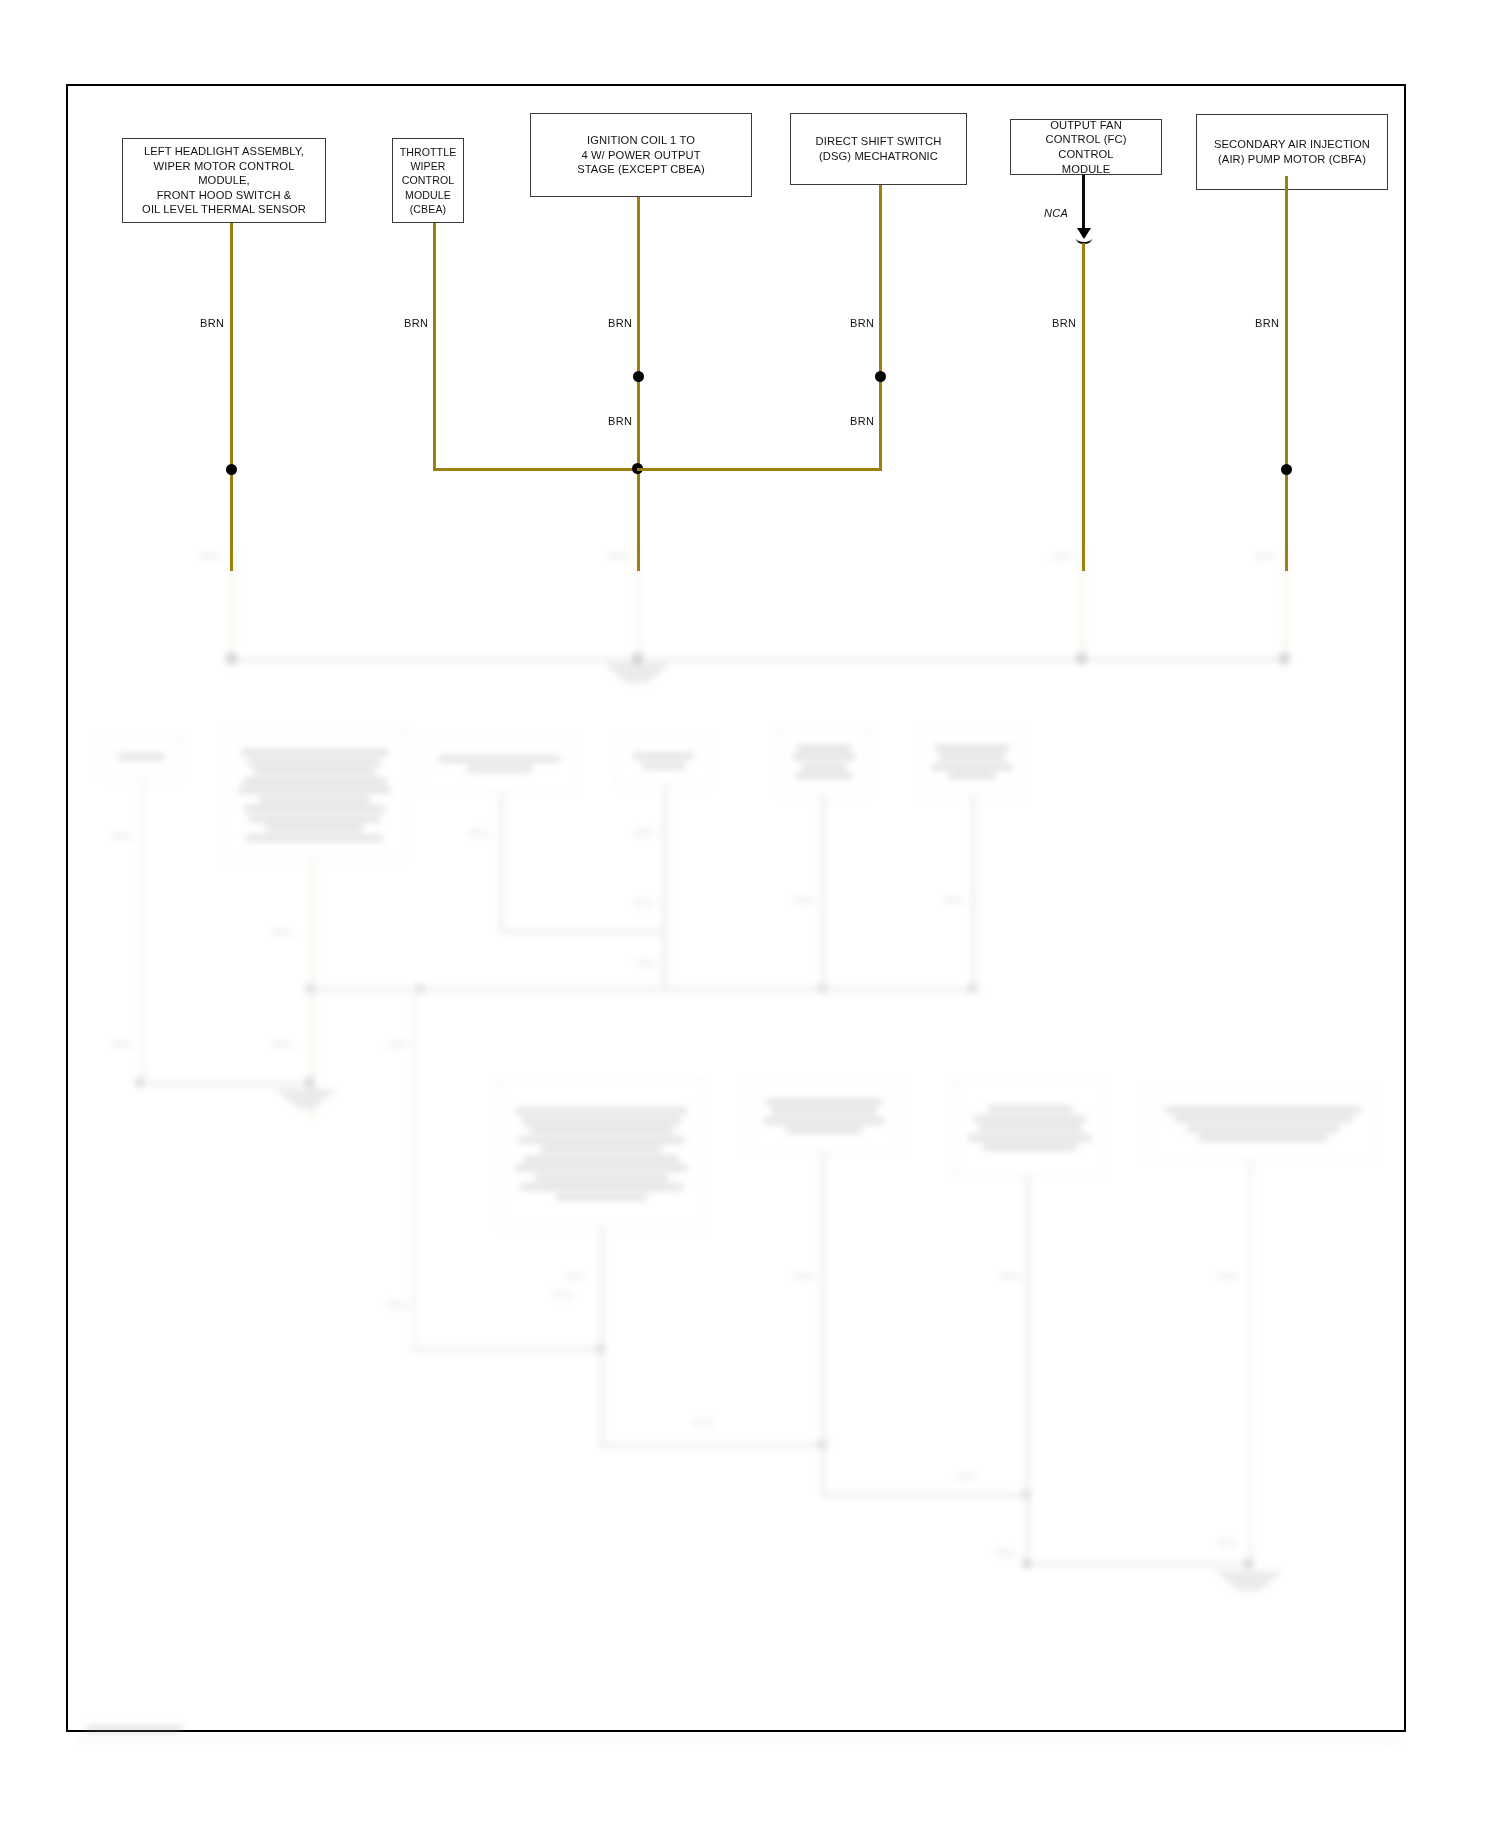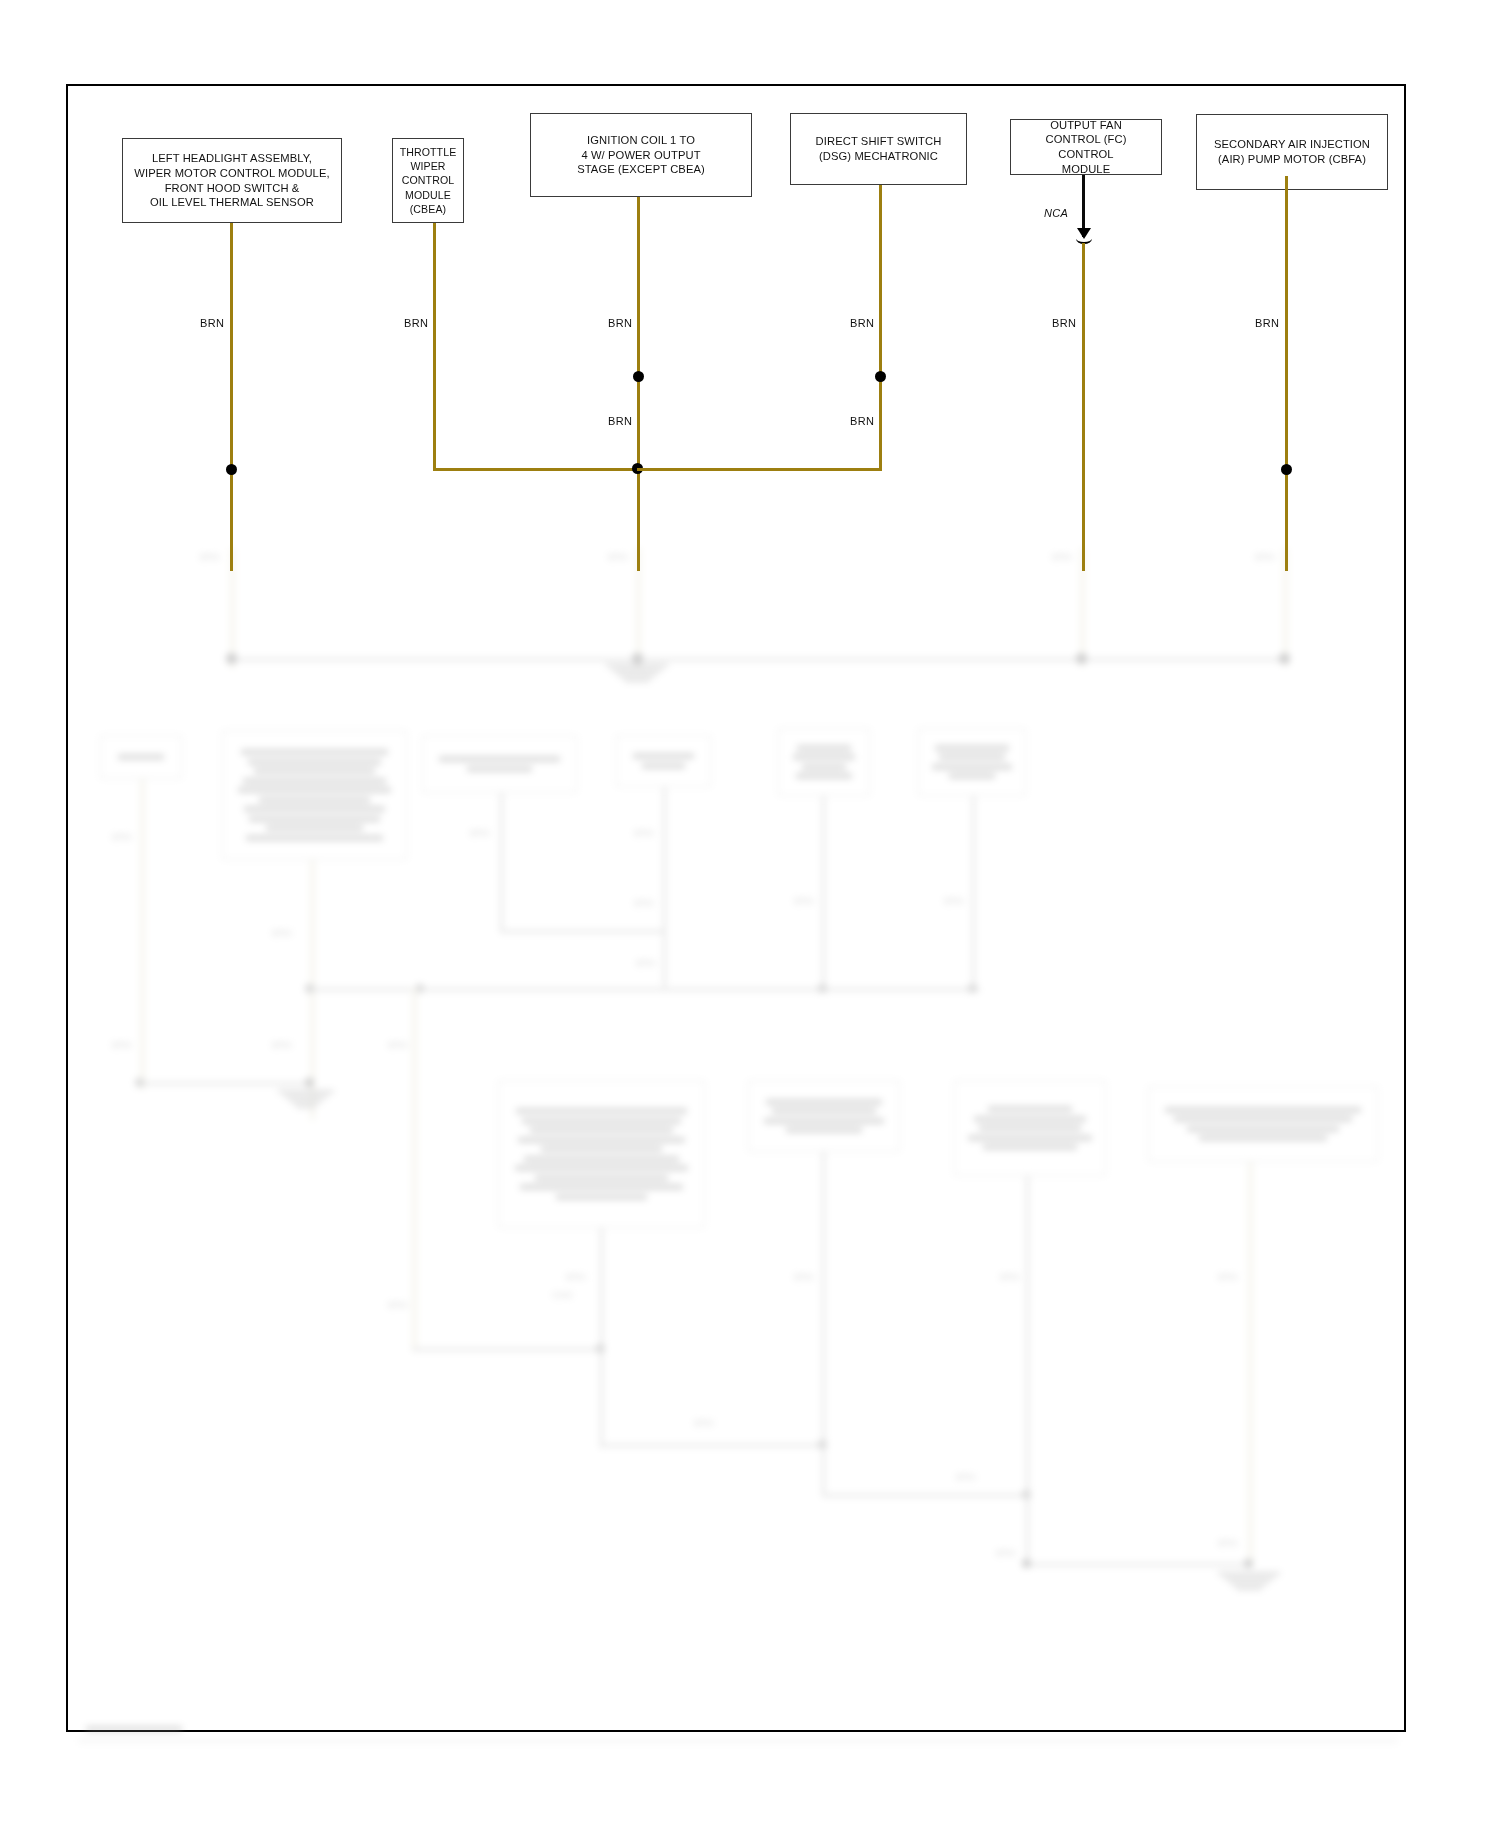--- a/index.html
+++ b/index.html
@@ -259,21 +259,21 @@
   <div class="botline" style="left:78px;top:1740px;width:1320px;"></div>
   <span class="ghost-lines" style="position:absolute;left:86px;top:1722px;width:96px;">
     <i style="width:100%"></i>
   </span>
 
  </div>
 </div>
 
 <div id="upper-layer">
 
-  <div class="cbox" id="box-headlight" style="left:122px;top:138px;width:220px;height:85px;">
+  <div class="cbox" id="box-headlight" style="left:122px;top:138px;width:204px;height:85px;">
     <span>LEFT HEADLIGHT ASSEMBLY,
 WIPER MOTOR CONTROL MODULE,
 FRONT HOOD SWITCH &amp;
 OIL LEVEL THERMAL SENSOR</span>
   </div>
 
   <div class="cbox small" id="box-throttle" style="left:392px;top:138px;width:72px;height:85px;">
     <span>THROTTLE
 WIPER
 CONTROL

